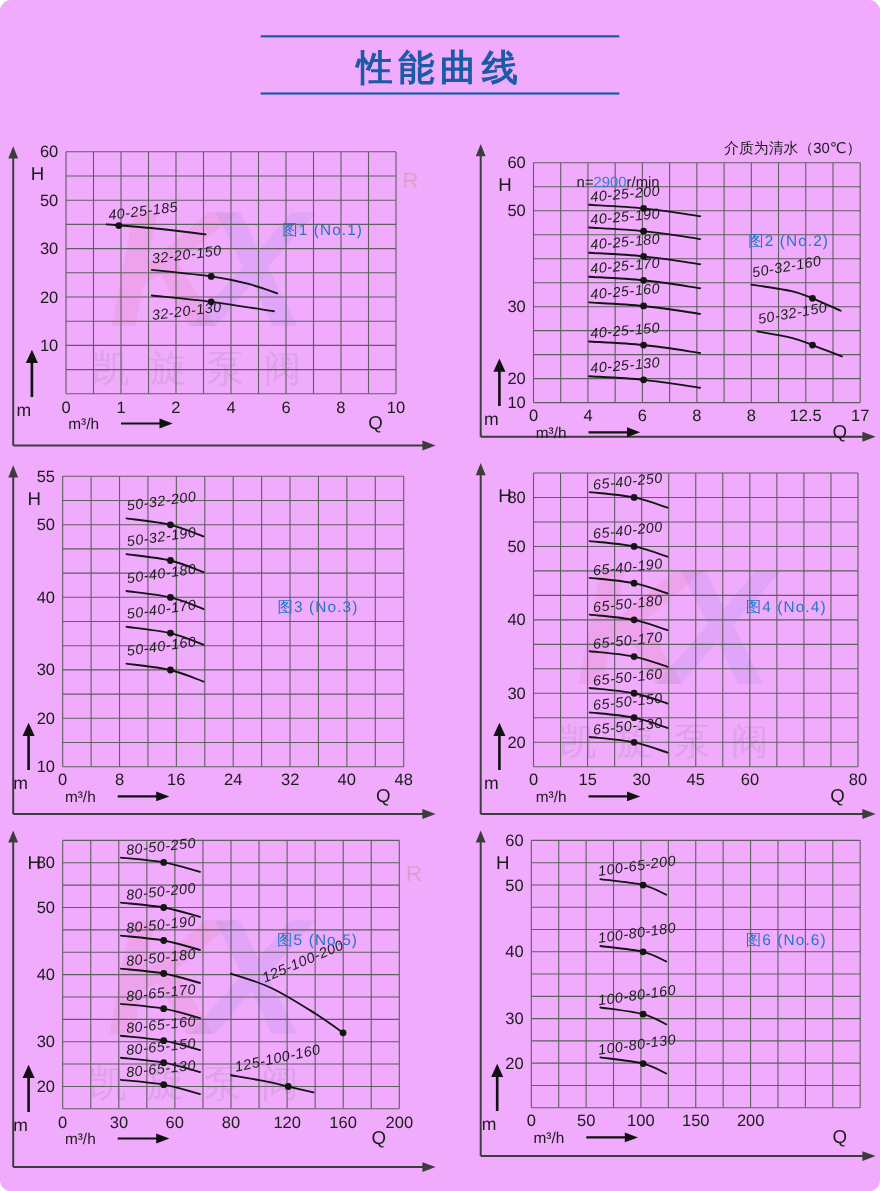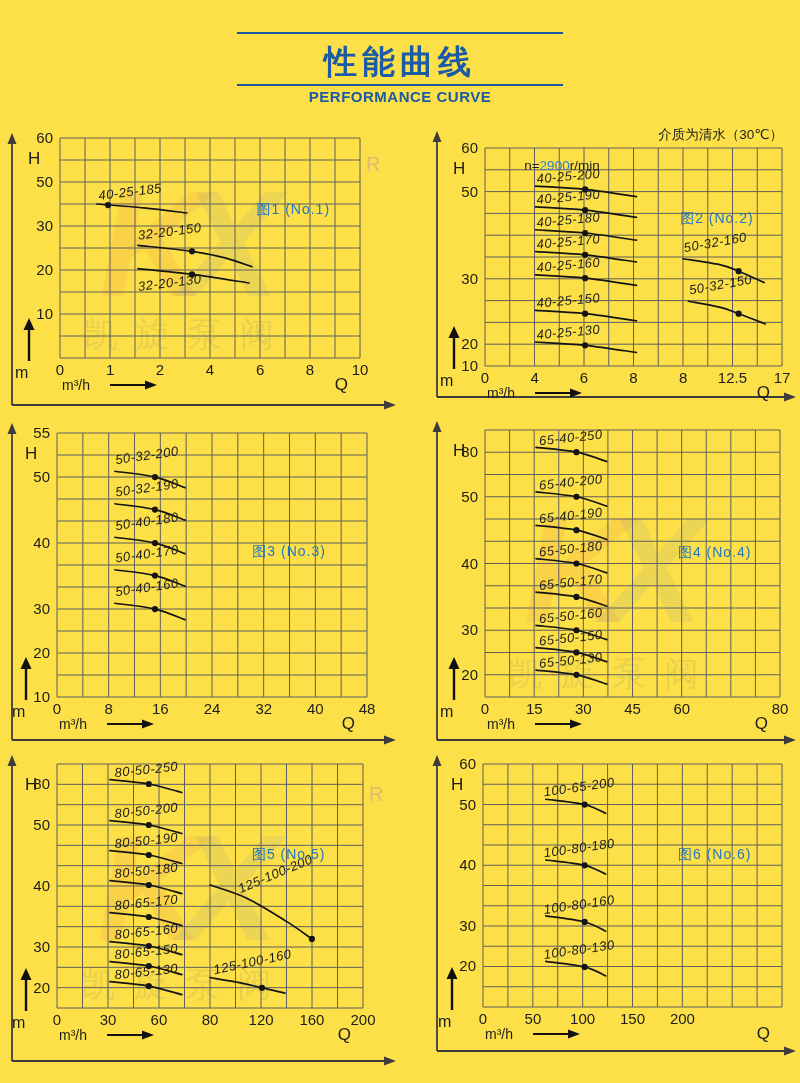--- a/index.html
+++ b/index.html
@@ -1,35 +1,34 @@
 <!DOCTYPE html>
 <html><head>
 <meta charset="utf-8">
 <style>
   html,body{margin:0;padding:0;background:#fff;}
   body{font-family:"Liberation Sans","DejaVu Sans",sans-serif;}
-  #page{position:relative;width:800px;height:1083px;background:#fde047;overflow:hidden;}
+  #page{position:relative;width:800px;height:1083px;background:#f0abfc;overflow:hidden;border-radius:10px;}
   .rule{position:absolute;left:237px;width:326px;height:2px;}
   #title-cn{position:absolute;left:0;top:40px;width:100%;text-align:center;
     font-size:33px;font-weight:700;letter-spacing:5px;}
   #title-en{position:absolute;left:0;top:88px;width:100%;text-align:center;
     font-size:15px;font-weight:700;letter-spacing:.5px;}
   #media-note{position:absolute;right:17px;top:126px;font-size:13.5px;color:#1c1c1c;}
   #charts{position:absolute;left:0;top:0;width:800px;height:1083px;}
   .chart{position:absolute;}
   svg text{font-family:"Liberation Sans","DejaVu Sans",sans-serif;}
 </style>
 </head>
 <body>
 
 <div id="page">
   <div class="rule" id="rule-top" style="top: 32px; background: rgb(27, 91, 165);"></div>
   <div id="title-cn" style="color: rgb(27, 91, 165);">性能曲线</div>
   <div class="rule" id="rule-bottom" style="top: 84px; background: rgb(27, 91, 165);"></div>
-  <div id="title-en" style="color: rgb(27, 91, 165);">PERFORMANCE CURVE</div>
   <div id="media-note">介质为清水（30℃）</div>
   <div id="charts">
       <div class="chart" style="left: 0px; top: 125px; width: 400px; height: 290px;"><svg viewBox="0 0 400 290" width="400" height="290">
           <text x="99" y="171.4" font-size="150" fill="rgba(225,80,80,0.09)" text-anchor="start" font-style="italic" font-weight="700">K</text>
           <text x="180" y="171.4" font-size="150" fill="rgba(70,110,210,0.09)" text-anchor="start" font-style="italic" font-weight="700">X</text>
           <text x="84" y="221" font-size="34" fill="rgba(110,110,110,0.14)" text-anchor="start" letter-spacing="18">凯旋泵阀</text>
           <text x="366" y="46" font-size="20" fill="rgba(195,150,155,0.5)" text-anchor="start">R</text>
           <g stroke="#5f5f5f" stroke-width="1">
             <line x1="60" y1="13" x2="60" y2="233"></line>
             <line x1="85" y1="13" x2="85" y2="233"></line>

